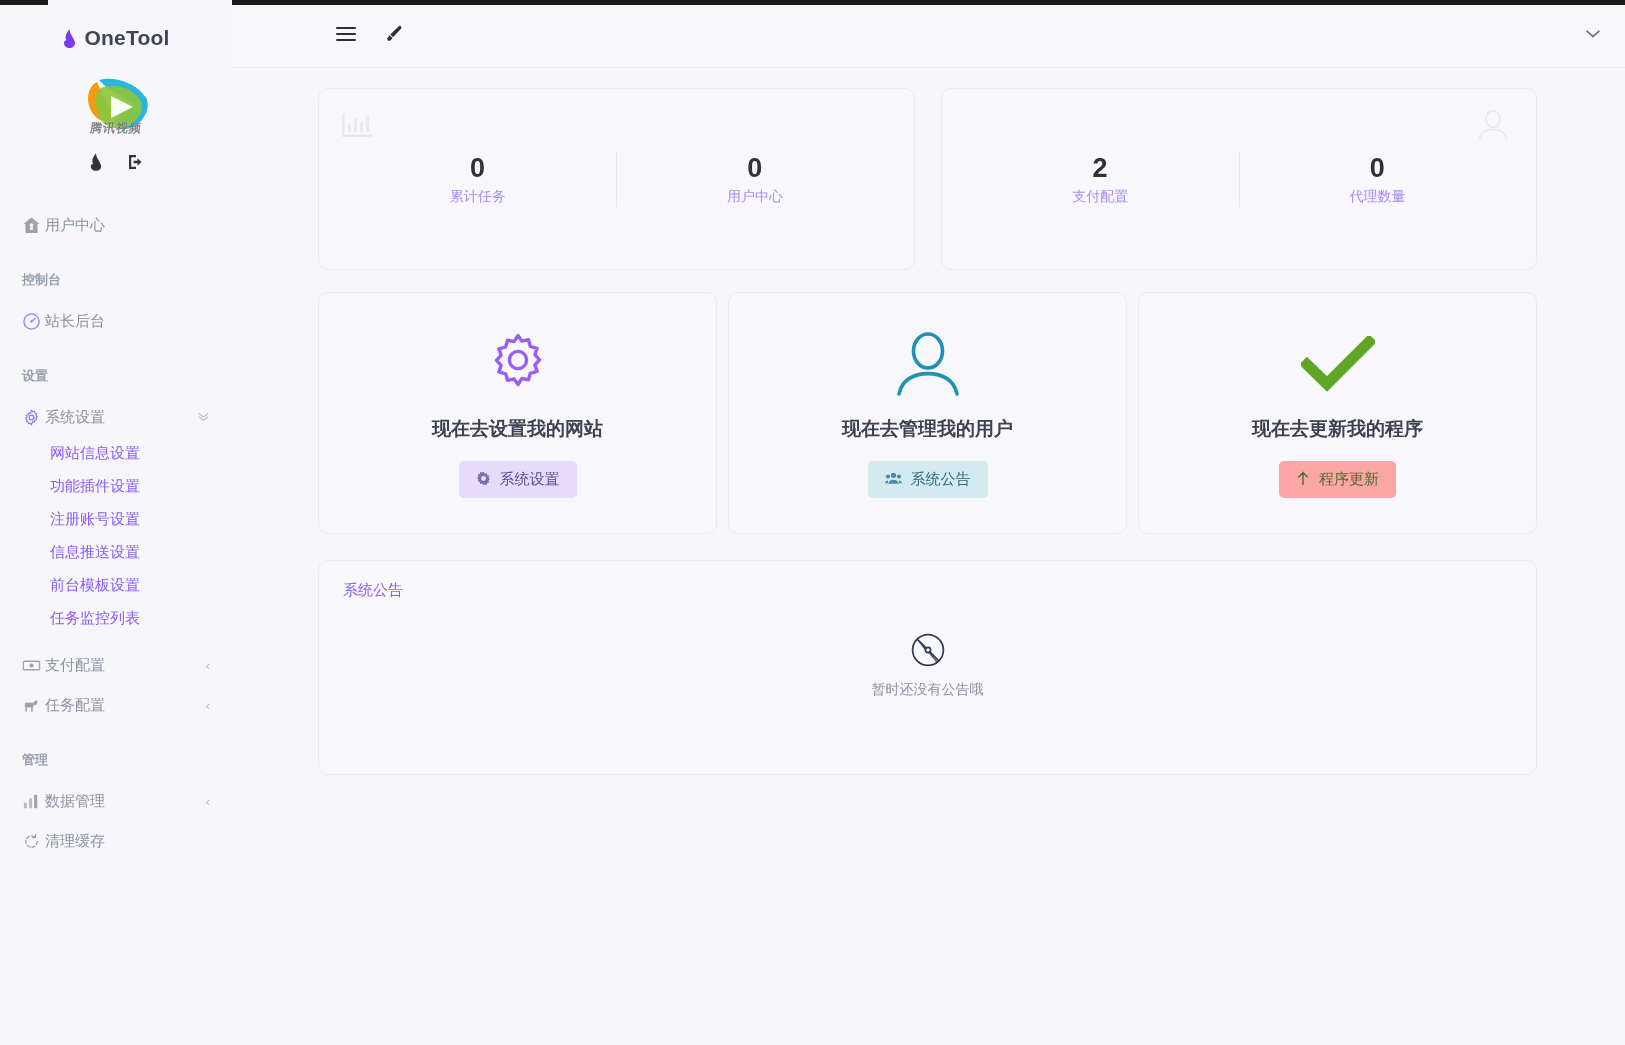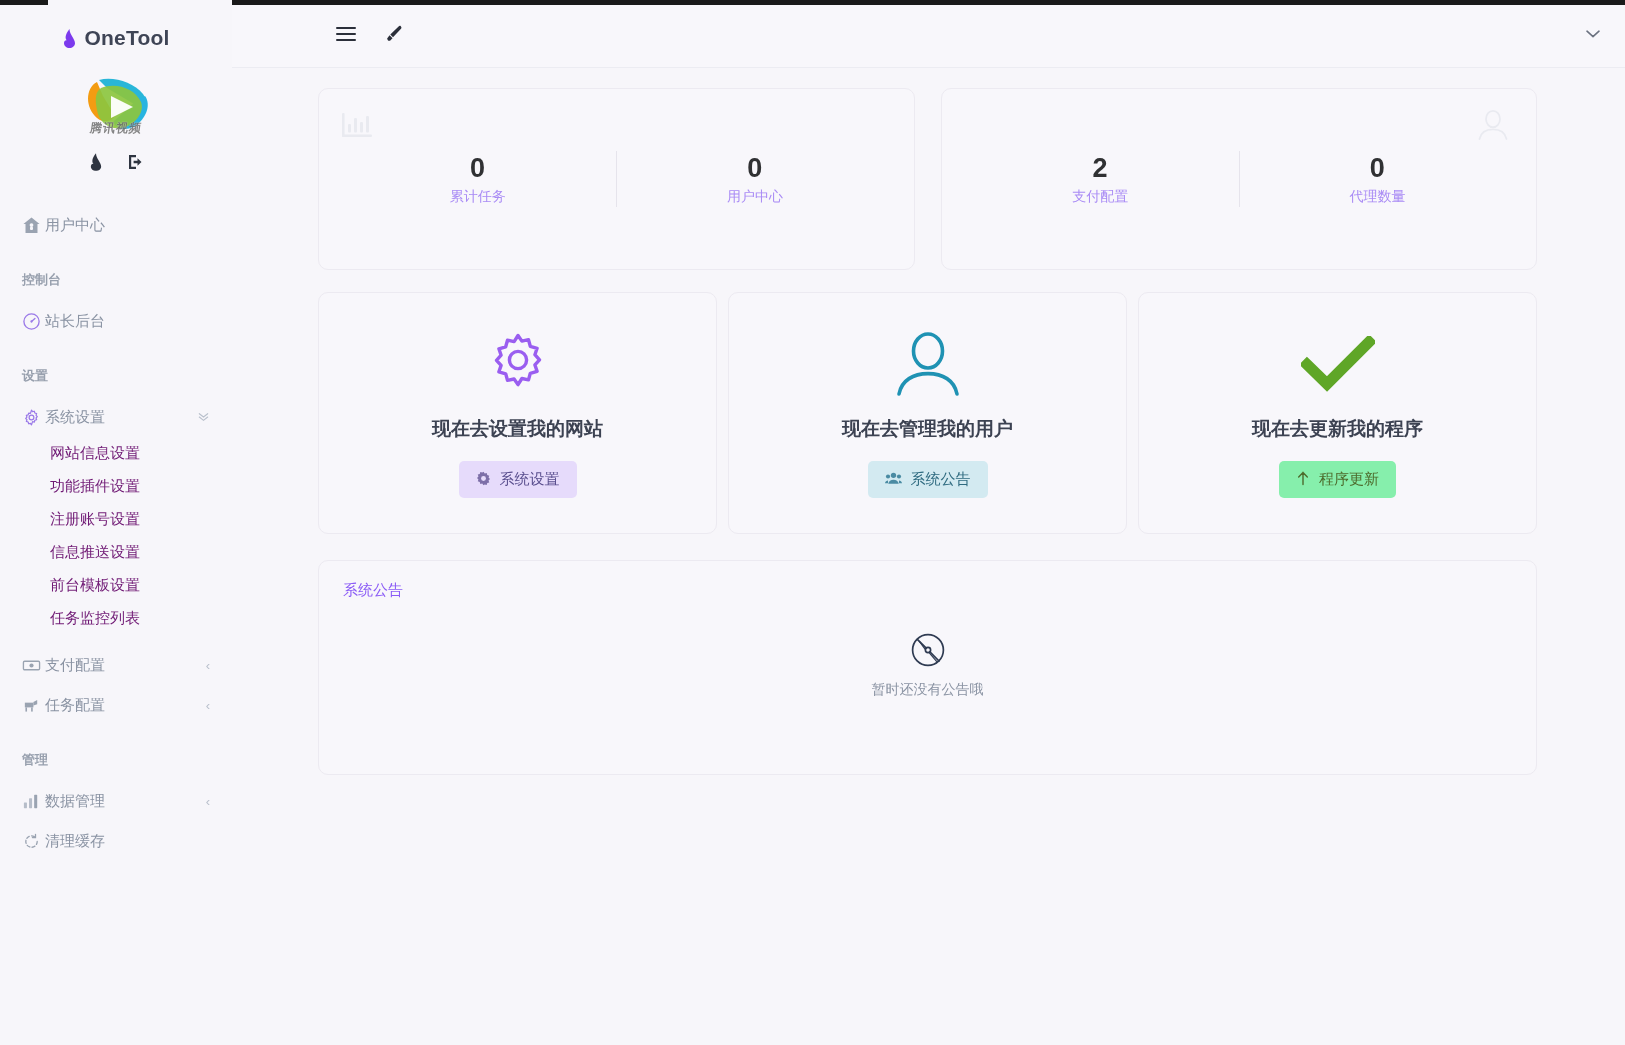--- a/index.html
+++ b/index.html
@@ -52,21 +52,21 @@
     padding: 0 22px 0 22px; cursor: pointer;
     font-size: 15px; color: #8a93a3; gap: 4px;
     position: relative;
   }
   .nav-item .ni-icon { width: 19px; height: 19px; flex: 0 0 19px; display: flex; align-items: center; justify-content: center; }
   .nav-item .ni-label { flex: 1; white-space: nowrap; }
   .nav-item .ni-arrow { color: #b9c0cc; font-size: 13px; line-height: 1; }
 
   .nav-sub {
     display: flex; align-items: center; height: 33px;
-    padding-left: 50px; font-size: 15px; color: #701a75; cursor: pointer;
+    padding-left: 50px; font-size: 15px; color: #8b5cf6; cursor: pointer;
   }
 
   
   .main { flex: 1; display: flex; flex-direction: column; background: #f7f6fa; min-width: 0; }
   .topbar {
     height: 68px; display: flex; align-items: center;
     padding: 0 24px 0 104px; background: #f8f7fb;
     border-bottom: 1px solid #ececf2;
     gap: 40px;
   }
@@ -103,21 +103,21 @@
   .action-icon { height: 72px; display: flex; align-items: center; justify-content: center; }
   .action-title { font-size: 19px; font-weight: 700; color: #3c4252; margin-top: 16px; }
   .action-btn {
     margin-top: 19px; display: inline-flex; align-items: center; gap: 9px;
     padding: 9px 17px; border-radius: 5px; border: none;
     font-size: 15px; cursor: pointer;
     font-family: "Liberation Sans", sans-serif;
   }
   .btn-purple { background: #e6dbfb; color: #5a4f8f; }
   .btn-teal   { background: #d3eaf1; color: #2f6b80; }
-  .btn-green  { background: #86efac; color: #4d6b2c; }
+  .btn-green  { background: #fca5a5; color: #4d6b2c; }
 
   .notice-card { margin-top: 26px; height: 215px; padding: 20px 24px; position: relative; }
   .notice-title { font-size: 15px; color: #8b5cf6; }
   .empty-box {
     position: absolute; left: 0; right: 0; top: 72px;
     display: flex; flex-direction: column; align-items: center;
   }
   .empty-text { font-size: 14px; color: #8a93a3; margin-top: 10px; }
 
   

